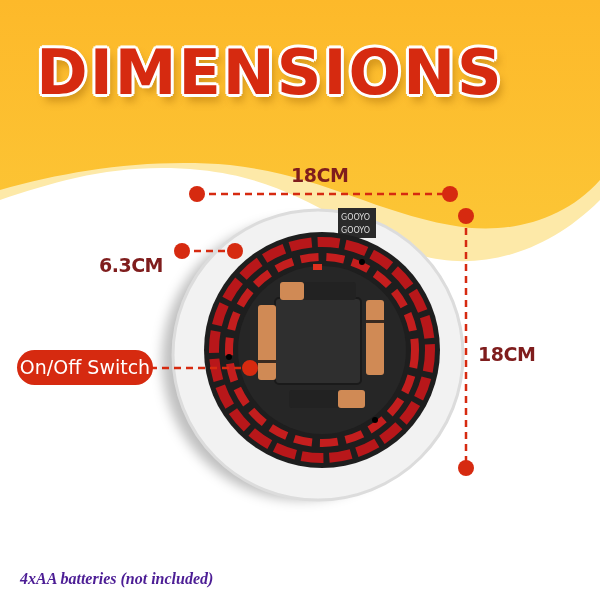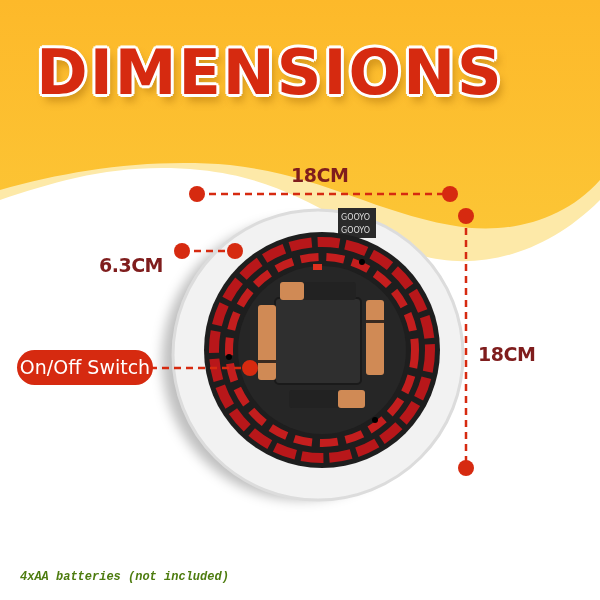--- a/index.html
+++ b/index.html
@@ -5,21 +5,21 @@
   html,body{margin:0;padding:0;}
   body{width:600px;height:600px;position:relative;overflow:hidden;background:#ffffff;font-family:"Liberation Sans",sans-serif;}
   .bg{position:absolute;left:0;top:0;width:600px;height:600px;}
   .title{position:absolute;left:0;top:36px;width:540px;text-align:center;font-family:"DejaVu Sans",sans-serif;font-weight:bold;font-size:62px;letter-spacing:2px;color:#d62a10;
     -webkit-text-stroke:0;text-shadow:
       3px 0 0 #fff,-3px 0 0 #fff,0 3px 0 #fff,0 -3px 0 #fff,
       2px 2px 0 #fff,-2px -2px 0 #fff,2px -2px 0 #fff,-2px 2px 0 #fff,
       4px 7px 8px rgba(150,90,0,0.45);}
   .label{position:absolute;font-family:"DejaVu Sans",sans-serif;font-weight:bold;color:#7f1d1d;font-size:19px;letter-spacing:-0.5px;}
   .pill{position:absolute;left:18px;top:351px;width:134px;height:33px;border-radius:17px;background:#d62a10;color:#fff;font-family:"DejaVu Sans",sans-serif;font-size:19px;line-height:33px;text-align:center;box-shadow:0 0 0 1px #d62a10;}
-  .note{position:absolute;left:20px;top:570px;font-family:Liberation Mono, monospace;font-style:italic;font-weight:bold;font-size:12px;color:#4d7c0f;}
+  .note{position:absolute;left:20px;top:570px;font-family:Liberation Serif, serif;font-style:italic;font-weight:bold;font-size:16px;color:#4c1d95;}
   svg{position:absolute;left:0;top:0;}
 </style>
 </head>
 <body>
 
 <svg class="bg" width="600" height="600" viewBox="0 0 600 600">
   <defs>
     <linearGradient id="yg" x1="0" y1="0" x2="0" y2="1">
       <stop offset="0" stop-color="#fdb92a"></stop>
       <stop offset="1" stop-color="#fcc535"></stop>

